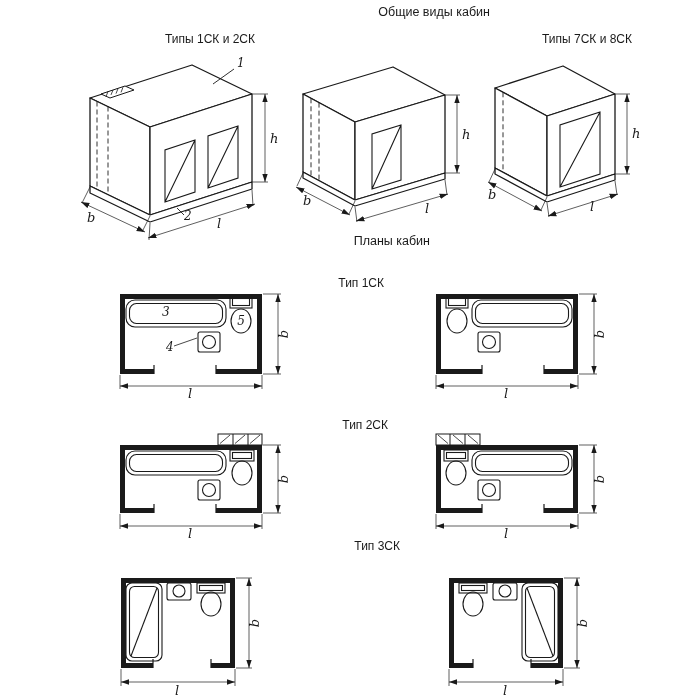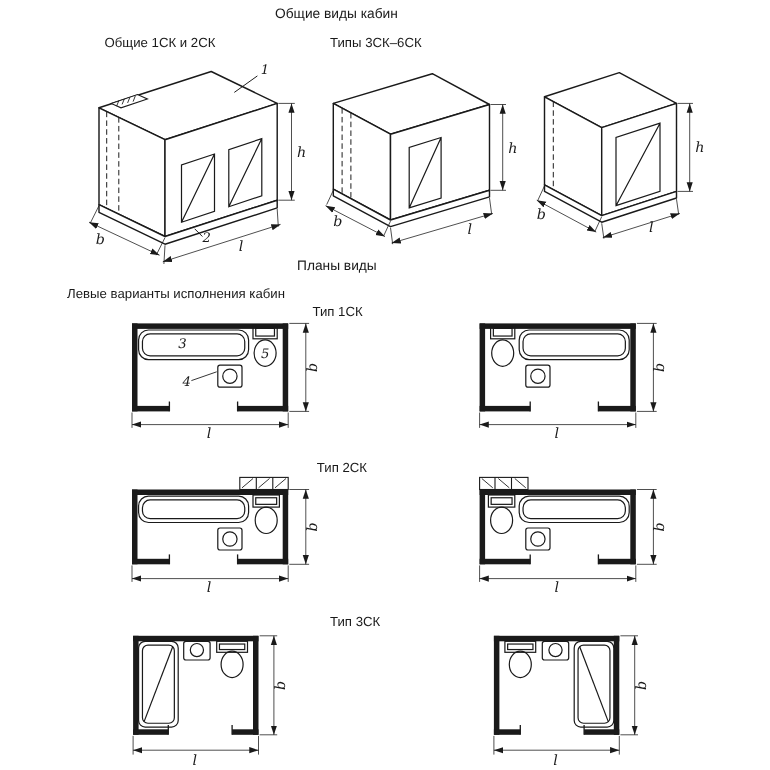--- a/index.html
+++ b/index.html
@@ -1,45 +1,44 @@
 <!DOCTYPE html>
 <html><head>
 <meta charset="utf-8">
 <style>
   html,body{margin:0;padding:0;background:#fff;}
   .page{position:relative;width:700px;height:700px;background:#ffffff;overflow:hidden;
         font-family:"Liberation Sans",sans-serif;color:#1a1a1a;}
   .abs{position:absolute;}
-  .cap{position:absolute;font-size:12px;text-align:left;white-space:nowrap;line-height:1.1;}
+  .cap{position:absolute;font-size:12px;text-align:right;white-space:nowrap;line-height:1.1;}
   .cap.big{font-size:12.5px;}
   svg{overflow:visible;}
   svg text{font-family:"DejaVu Serif",serif;font-style:italic;font-size:13px;fill:#1a1a1a;}
   svg text.num{font-size:12px;}
 </style>
 </head>
 <body>
 
 <div class="page">
 
   <svg width="0" height="0" class="abs" aria-hidden="true">
     <defs>
       <marker id="ar" markerWidth="9" markerHeight="8" refX="8.4" refY="3.5" orient="auto-start-reverse" markerUnits="userSpaceOnUse">
         <path d="M0,0.7 L8.4,3.5 L0,6.3 Z" fill="#1a1a1a"></path>
       </marker>
     </defs>
   </svg>
 
   <div class="cap big" style="left:250px;top:6px;width:240px">Общие виды кабин</div>
-  <div class="cap" style="left:95px;top:33px;width:160px">Общие 1СК и 2СК</div>
-  <div class="cap" style="left:300px;top:33px;width:166px">Типы 3СК–6СК</div>
-  <div class="cap big" style="left:270px;top:235px;width:160px">Планы виды</div>
-  <div class="cap" style="left:61px;top:261px;width:270px">Левые варианты исполнения кабин</div>
+  <div class="cap" style="left:95px;top:33px;width:160px">Типы 1СК и 2СК</div>
+  <div class="cap" style="left:468px;top:33px;width:164px">Типы 7СК и 8СК</div>
+  <div class="cap big" style="left:270px;top:235px;width:160px">Планы кабин</div>
   <div class="cap" style="left:284px;top:277px;width:100px">Тип 1СК</div>
   <div class="cap" style="left:288px;top:419px;width:100px">Тип 2СК</div>
-  <div class="cap" style="left:300px;top:559px;width:100px">Тип 3СК</div>
+  <div class="cap" style="left:300px;top:540px;width:100px">Тип 3СК</div>
 
   <svg class="abs" style="left:65px;top:50px" width="215" height="192" viewBox="0 0 215 192">
     <g stroke="#1a1a1a" fill="#fff" stroke-width="1.3" stroke-linejoin="round">
       <path d="M25,48 L127,15 L187,44 L85,77 Z"></path>
       <path d="M25,48 L85,77 L85,165 L25,136 Z"></path>
       <path d="M85,77 L187,44 L187,132 L85,165 Z"></path>
       <path d="M25,136 L85,165 L187,132 L187,139 L85,172 L25,143 Z"></path>
     </g>
     <g stroke="#1a1a1a" stroke-width="1.1" fill="none">
       <path d="M100,152 L130,142 L130,90 L100,100 Z M100,152 L130,90"></path>

